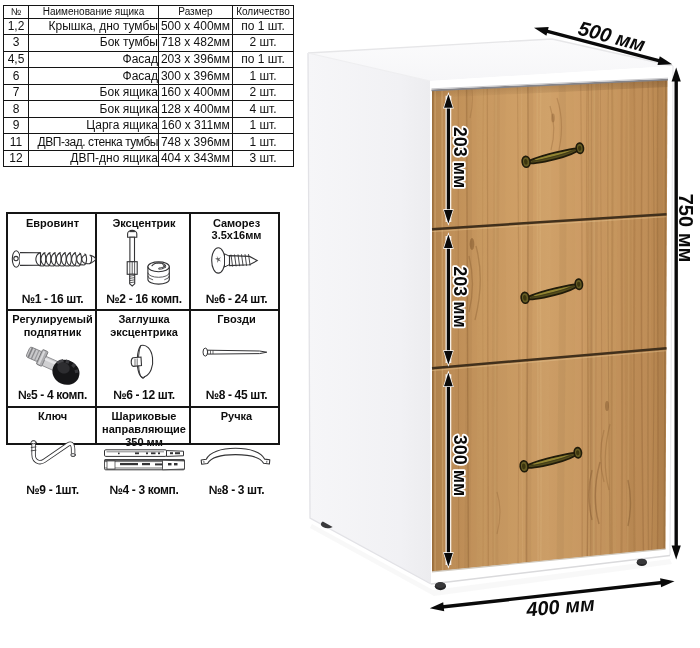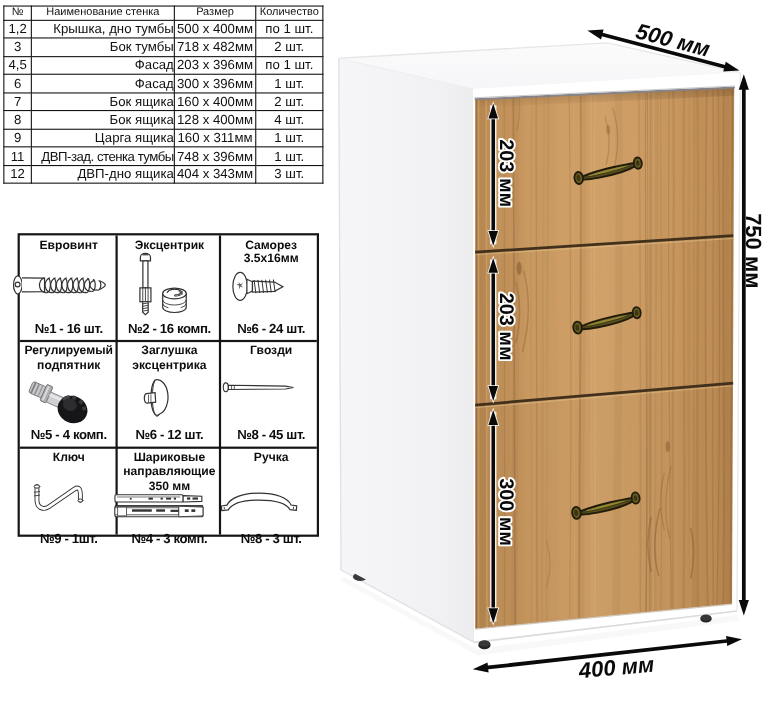--- a/index.html
+++ b/index.html
@@ -4,41 +4,41 @@
 <style>
   html,body{margin:0;padding:0}
   body{width:700px;height:648px;background:#ffffff;font-family:"Liberation Sans",sans-serif;position:relative;overflow:hidden}
   .abs{position:absolute}
   
   table.parts{position:absolute;left:3px;top:5px;border-collapse:collapse;table-layout:fixed;width:290px}
   table.parts td{border:1.5px solid #141414;font-size:12px;color:#111;padding:0 0 0 0;height:15.55px;line-height:14.8px;text-align:center;white-space:nowrap;overflow:hidden}
   table.parts tr.hdr td{font-size:10px;height:11.5px;line-height:11px}
   table.parts td.nm{text-align:right;padding-left:6px}
   
-  .hw{position:absolute;left:16px;top:212px;width:274px;height:276px;border:2px solid #151515;box-sizing:border-box}
+  .hw{position:absolute;left:6px;top:212px;width:274px;height:233px;border:2px solid #151515;box-sizing:border-box}
   .cell{position:absolute;box-sizing:border-box}
   .cell .ttl{position:absolute;top:2.6px;left:0;width:100%;text-align:center;font-weight:bold;font-size:11px;line-height:12.7px;color:#0d0d0d}
   .cell .qty{position:absolute;bottom:6px;left:0;width:100%;text-align:center;font-weight:bold;font-size:12px;line-height:12px;letter-spacing:-0.35px;color:#0d0d0d}
   .vline{position:absolute;top:0;width:2px;height:100%;background:#151515}
   .hline{position:absolute;left:0;height:2px;width:100%;background:#151515}
 </style>
 </head>
 <body>
 
 <table class="parts">
  <colgroup>
       <col style="width:25px">
       <col style="width:130px">
       <col style="width:74px">
       <col style="width:61px">
     </colgroup>
  <tbody>
       <tr class="hdr">
         <td>№</td>
-        <td>Наименование стенка</td>
+        <td>Наименование ящика</td>
         <td>Размер</td>
         <td>Количество</td>
       </tr>
  <tr>
         <td>1,2</td>
         <td class="nm">Крышка, дно тумбы</td>
         <td>500 х 400мм</td>
         <td>по 1 шт.</td>
       </tr>
  <tr>

